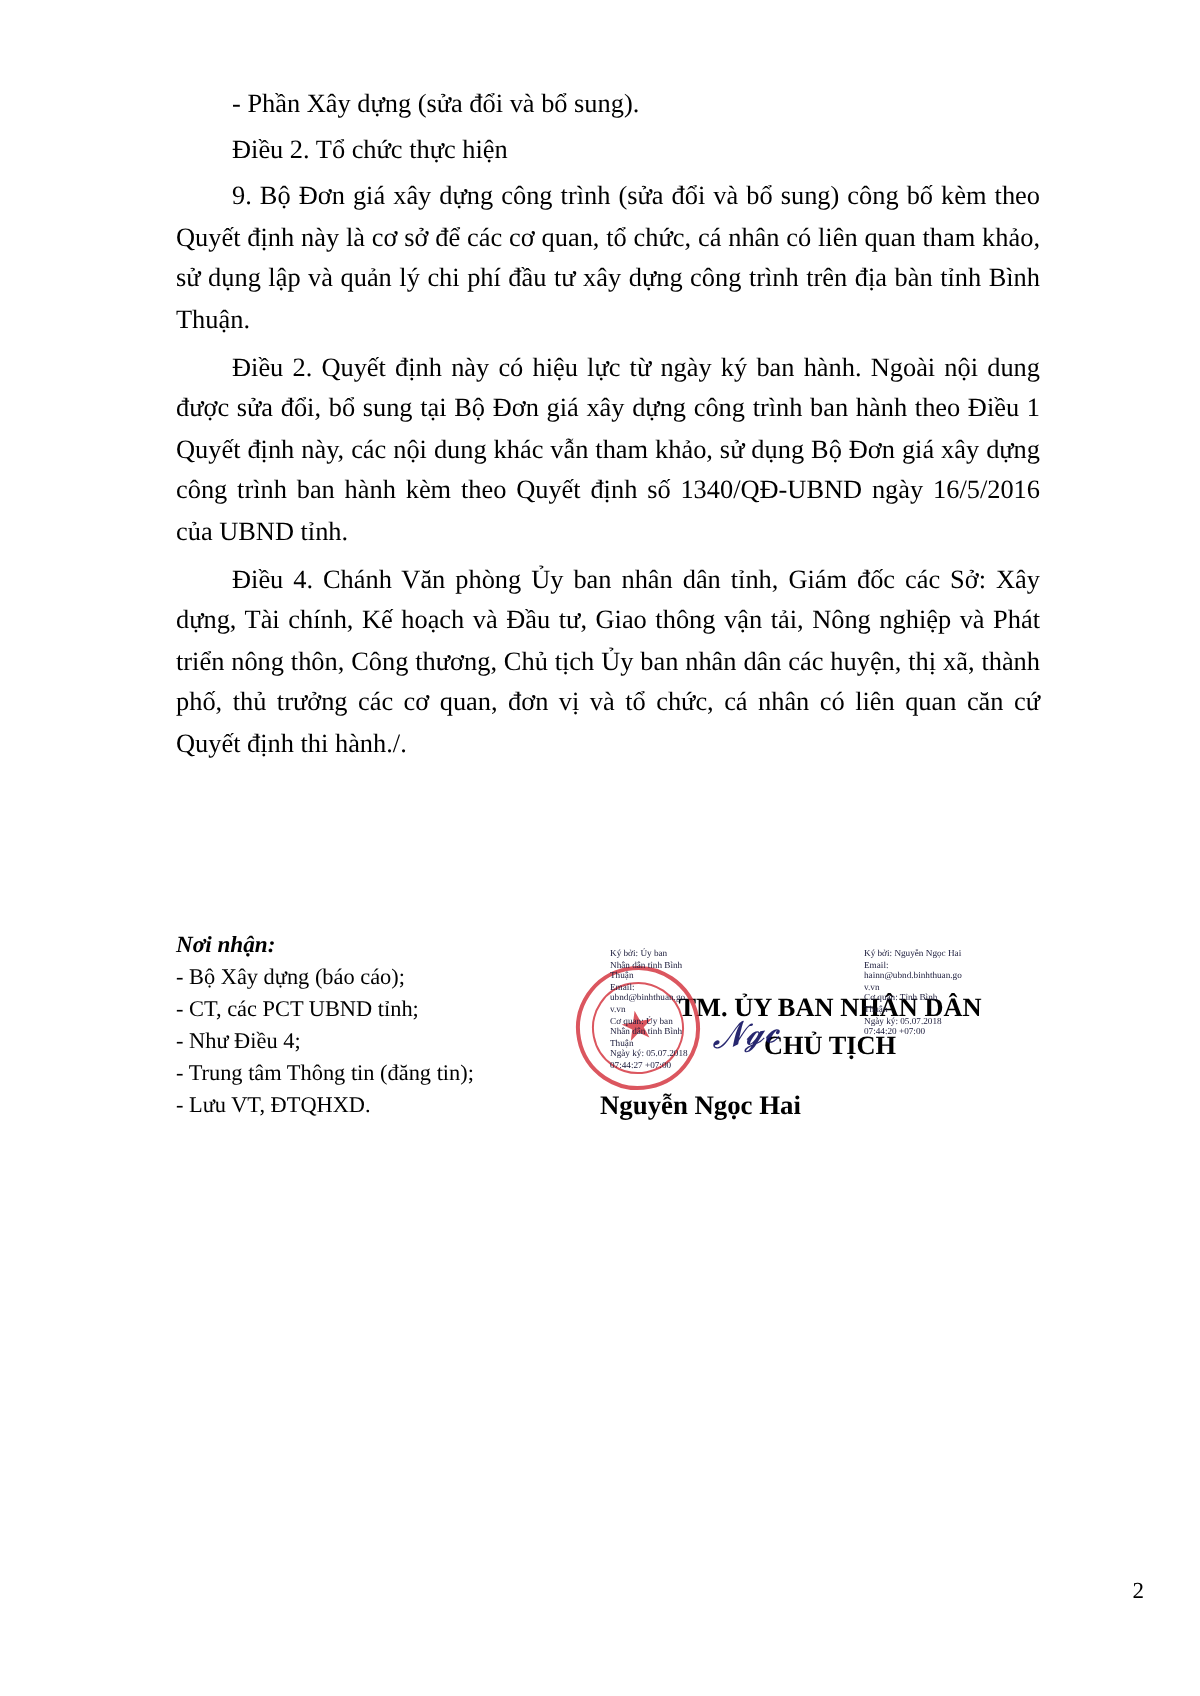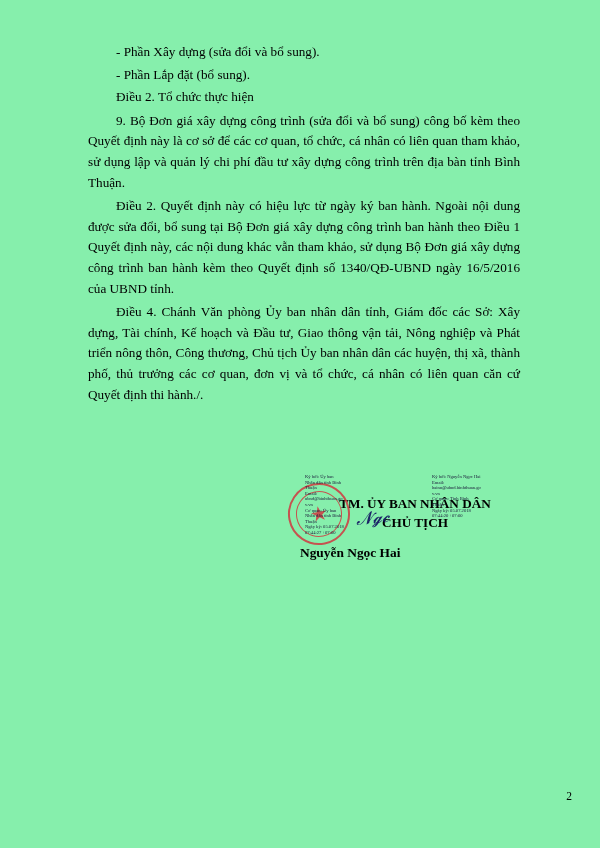--- a/index.html
+++ b/index.html
@@ -7,21 +7,21 @@
     padding: 0;
     background: #b8b8b8;
   }
   body {
     font-family: "Liberation Serif", serif;
   }
   .page {
     position: relative;
     width: 600px;
     height: 848px;
-    background: #86efac;
+    background: #ffffff;
     overflow: hidden;
   }
   .doc-body {
     position: absolute;
     left: 88px;
     top: 42px;
     width: 432px;
     font-size: 13.2px;
     line-height: 1.56;
     color: #000;
@@ -155,39 +155,48 @@
   }
 </style>
 </head>
 <body>
 
 <div class="page">
 
   <div class="doc-body">
 
     <p class="line">- Phần Xây dựng (sửa đổi và bổ sung).</p>
-    <p class="line">- Phần Lắp đặt (bổ sung).</p>
 
     <p class="para">
       <span class="bold">Điều 2.</span><span> Tổ chức thực hiện</span>
     </p>
 
     <p class="para para-just">9. Bộ Đơn giá xây dựng công trình (sửa đổi và bổ sung) công bố kèm theo Quyết định này là cơ sở để các cơ quan, tổ chức, cá nhân có liên quan tham khảo, sử dụng lập và quản lý chi phí đầu tư xây dựng công trình trên địa bàn tỉnh Bình Thuận.</p>
 
 
     <p class="para para-just">
       <span class="bold">Điều 2.</span><span> Quyết định này có hiệu lực từ ngày ký ban hành. Ngoài nội dung được sửa đổi, bổ sung tại Bộ Đơn giá xây dựng công trình ban hành theo Điều 1 Quyết định này, các nội dung khác vẫn tham khảo, sử dụng Bộ Đơn giá xây dựng công trình ban hành kèm theo Quyết định số 1340/QĐ-UBND ngày 16/5/2016 của UBND tỉnh.</span>
     </p>
 
     <p class="para para-just">
       <span class="bold">Điều 4.</span><span> Chánh Văn phòng Ủy ban nhân dân tỉnh, Giám đốc các Sở: Xây dựng, Tài chính, Kế hoạch và Đầu tư, Giao thông vận tải, Nông nghiệp và Phát triển nông thôn, Công thương, Chủ tịch Ủy ban nhân dân các huyện, thị xã, thành phố, thủ trưởng các cơ quan, đơn vị và tổ chức, cá nhân có liên quan căn cứ Quyết định thi hành./.</span>
     </p>
 
   </div>
 
+  <div class="recip">
+    <div class="recip-title">Nơi nhận:</div>
+    <ul>
+      <li>- Bộ Xây dựng (báo cáo);</li>
+      <li>- CT, các PCT UBND tỉnh;</li>
+      <li>- Như Điều 4;</li>
+      <li>- Trung tâm Thông tin (đăng tin);</li>
+      <li>- Lưu VT, ĐTQHXD.</li>
+    </ul>
+  </div>
 
   <div class="sign-block">
     <div>TM. ỦY BAN NHÂN DÂN</div>
     <div>CHỦ TỊCH</div>
   </div>
 
   <div class="seal">
     <span class="seal-star">★</span>
   </div>
 

